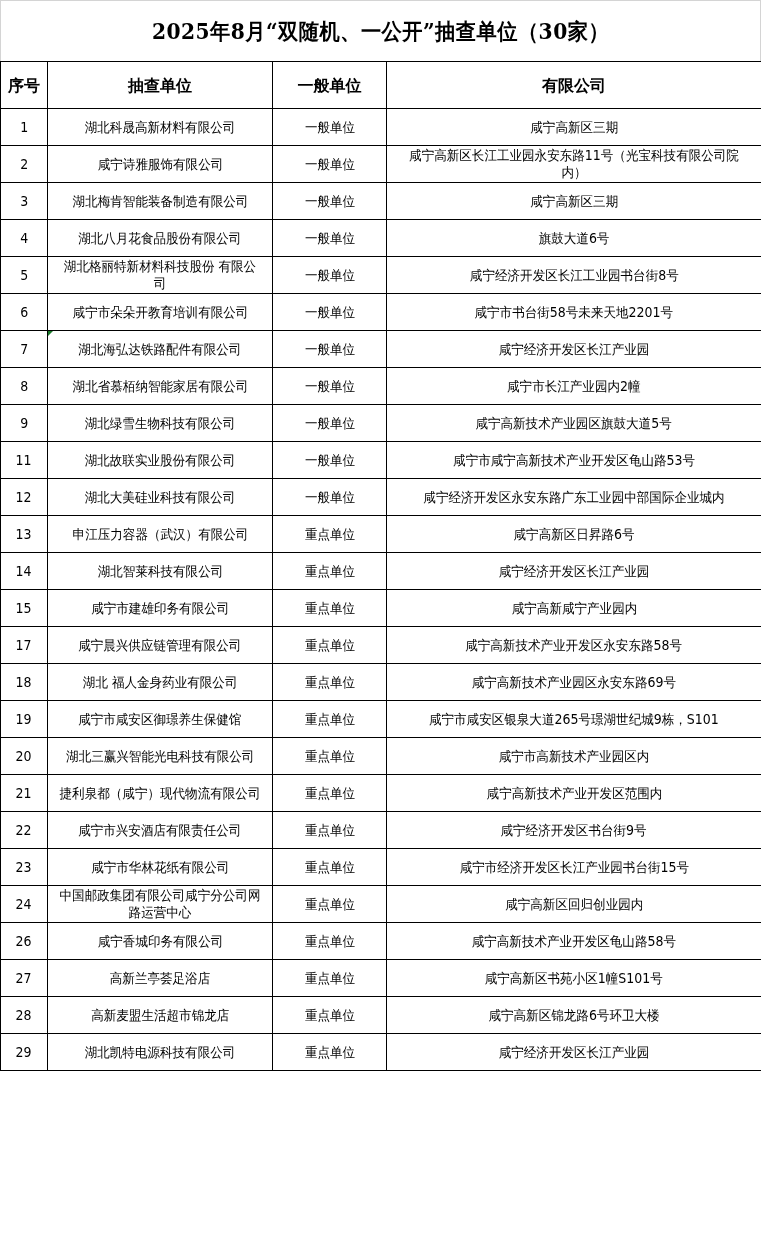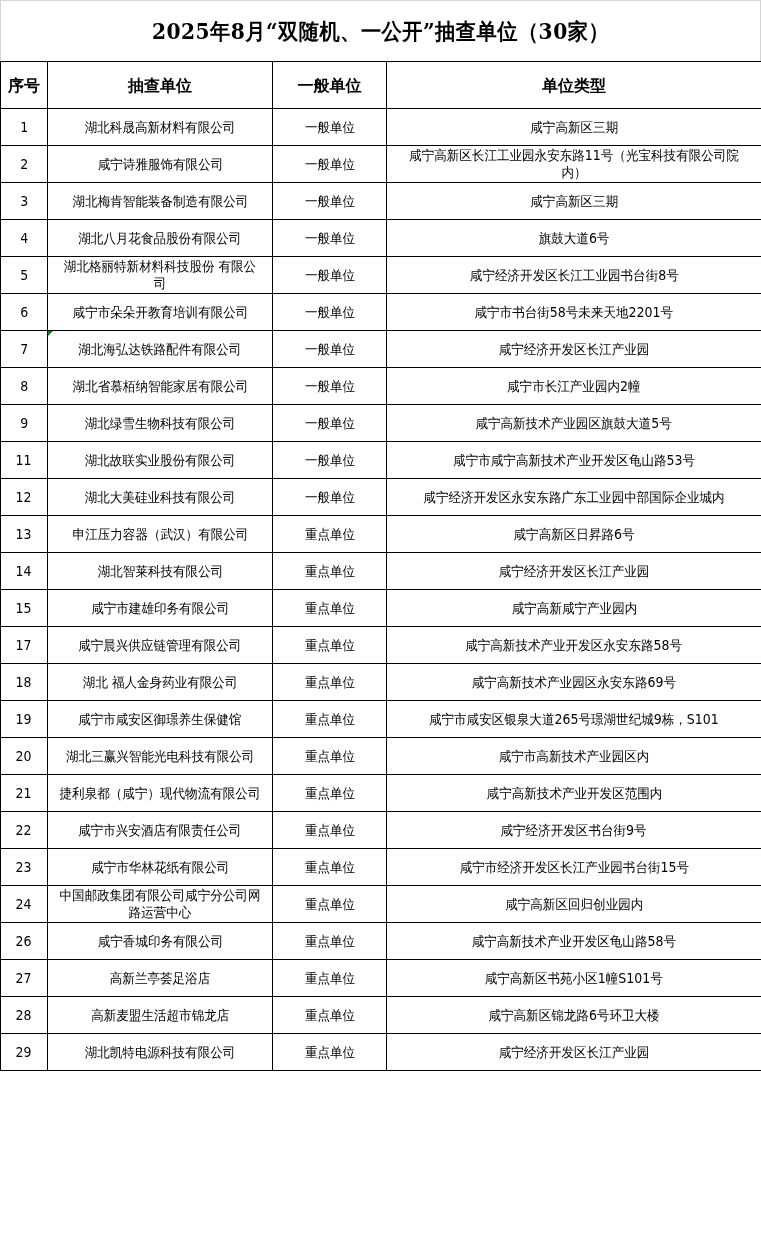--- a/index.html
+++ b/index.html
@@ -93,21 +93,21 @@
     <col class="c-no">
       <col class="c-name">
       <col class="c-type">
       <col class="c-addr">
   </colgroup>
   <thead>
     <tr>
       <th>序号</th>
       <th>抽查单位</th>
       <th>一般单位</th>
-      <th>单位类型</th>
+      <th>有限公司</th>
     </tr>
   </thead>
   <tbody id="tbody">
       <tr>
         <td class="col-no"><span class="cell-text">1</span></td>
         <td class="col-name name-cell"><span class="cell-text">湖北科晟高新材料有限公司</span></td>
         <td class="col-type"><span class="cell-text">一般单位</span></td>
         <td class="col-addr"><span class="cell-text">咸宁高新区三期</span></td>
       </tr>
       <tr>

